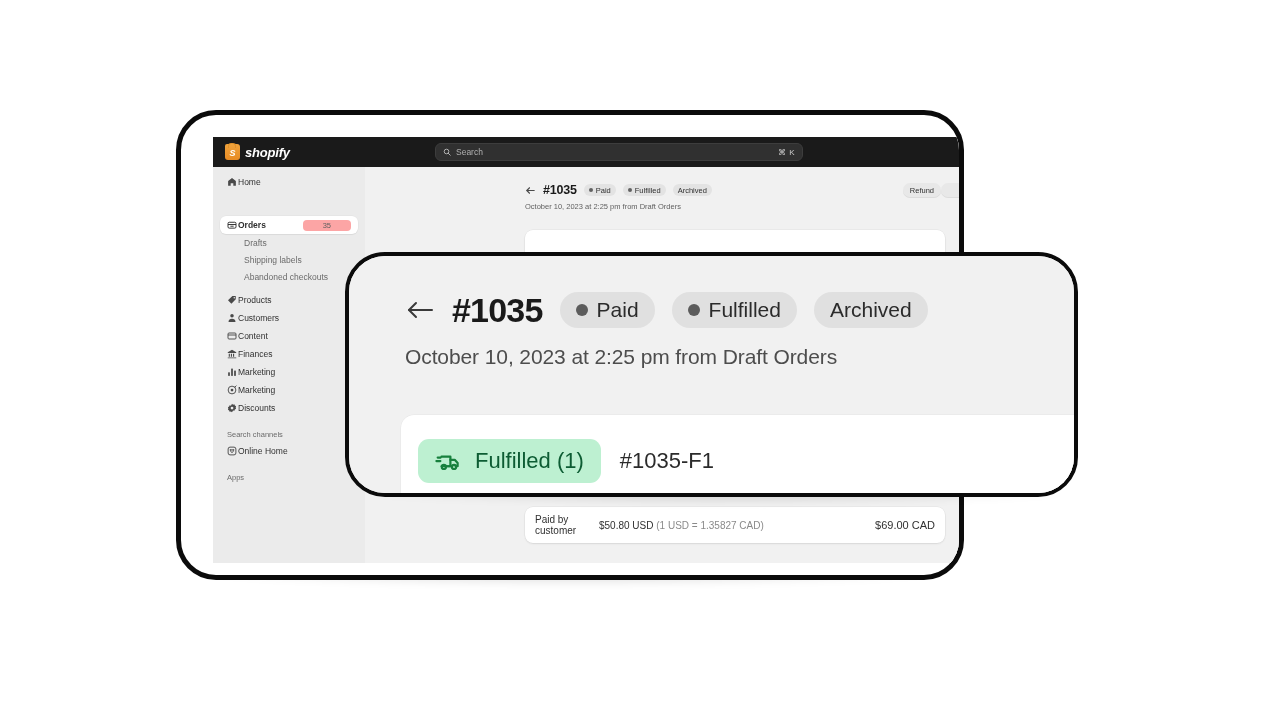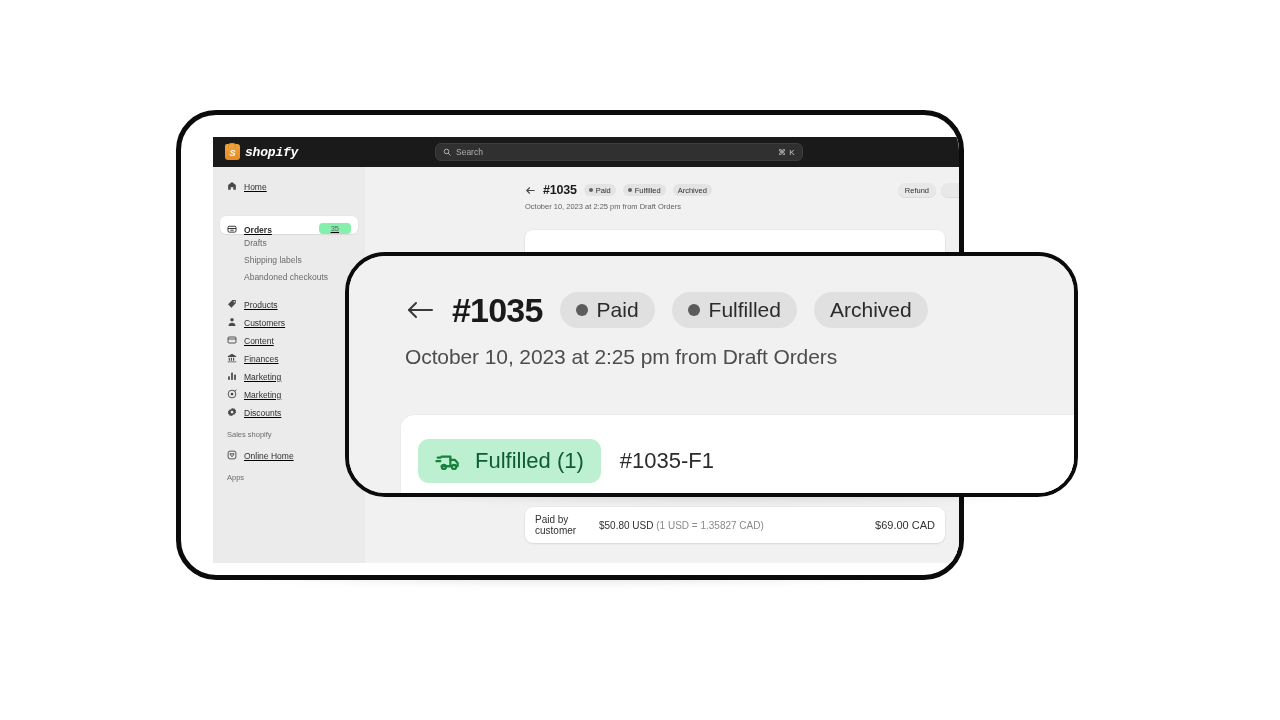--- a/index.html
+++ b/index.html
@@ -94,21 +94,20 @@
     line-height: 1;
     position: relative;
     top: 1px;
   }
   #brand-name {
     color: #ffffff;
     font-size: 13px;
     font-weight: bold;
     font-style: italic;
     letter-spacing: -0.2px;
-    font-family: Liberation Mono, monospace;
   }
 
   #search-bar {
     position: absolute;
     left: 222px;
     top: 6px;
     width: 368px;
     height: 18px;
     background: #303030;
     border: 1px solid #3d3d3d;
@@ -135,47 +134,46 @@
   #sidebar {
     position: absolute;
     left: 0; top: 30px;
     width: 152px;
     height: 396px;
     background: #ebebeb;
     padding: 6px 7px 0 7px;
   }
   .nav-item {
     display: flex;
-    align-items: flex-end;
+    align-items: center;
     height: 18px;
     padding: 0 7px;
     border-radius: 6px;
-    gap: 7px;
-    text-decoration: underline;
+    gap: 1px;
   }
   .nav-item.active {
     background: #ffffff;
     box-shadow: 0 0 0 0.5px rgba(0,0,0,0.04), 0 1px 1px rgba(0,0,0,0.05);
     margin-top: 25px;
   }
   .nav-ico { width: 10px; height: 10px; flex: none; color: #4a4a4a; }
   .nav-ico svg { display: block; width: 10px; height: 10px; }
   .nav-label {
     font-size: 8.5px;
     color: #303030;
     flex: 1;
     line-height: 1;
   }
   .nav-item.active .nav-label { font-weight: bold; }
   .nav-count {
     font-size: 7.5px;
     color: #616161;
-    background: #86efac;
+    background: #fca5a5;
     border-radius: 4px;
-    padding: 1px 12px;
+    padding: 1px 20px;
   }
   .nav-sub {
     display: flex;
     align-items: center;
     height: 17px;
     padding-left: 24px;
     font-size: 8.5px;
     color: #6b6b6b;
   }
   .nav-section {
@@ -240,21 +238,20 @@
     margin-top: 5px;
     font-size: 7.5px;
     color: #616161;
   }
 
   #bg-actions {
     position: absolute;
     right: 4px;
     top: 16px;
     display: flex;
-    gap: 5px;
   }
   .bg-btn {
     background: #e8e8e8;
     border-radius: 7px;
     padding: 3px 7px;
     font-size: 7.5px;
     color: #303030;
     white-space: nowrap;
     box-shadow: inset 0 -1px 0 rgba(0,0,0,0.05);
   }
@@ -559,21 +556,21 @@
           <span class="nav-ico">
             <svg viewBox="0 0 16 16" fill="#4a4a4a">
                 <path d="M8 1.2 9.7 2.6l2.1-.5.8 2 1.9 1-.6 2.1.6 2.1-1.9 1-.8 2-2.1-.5L8 14.8l-1.7-1.4-2.1.5-.8-2-1.9-1 .6-2.1-.6-2.1 1.9-1 .8-2 2.1.5z"></path>
                 <circle cx="8" cy="8" r="2.2" fill="#ebebeb"></circle>
               </svg>
           </span>
           <span class="nav-label">Discounts</span>
         </div>
 
         <div class="nav-section">
-          <span class="sec-label">Sales shopify</span>
+          <span class="sec-label">Search channels</span>
           <span class="chev">›</span>
         </div>
 
         <div class="nav-item">
           <span class="nav-ico">
             <svg viewBox="0 0 16 16" fill="none" stroke="#4a4a4a" stroke-width="1.5">
               <rect x="1.8" y="1.8" width="12.4" height="12.4" rx="3"></rect>
                 <path d="M5 6.2h6M5.8 6.2c0 2.6.8 4.2 2.2 4.2s2.2-1.6 2.2-4.2" stroke-linecap="round"></path>
             </svg>
           </span>

